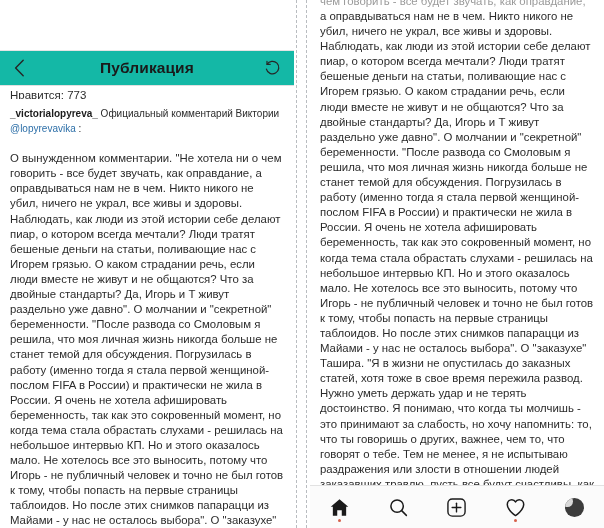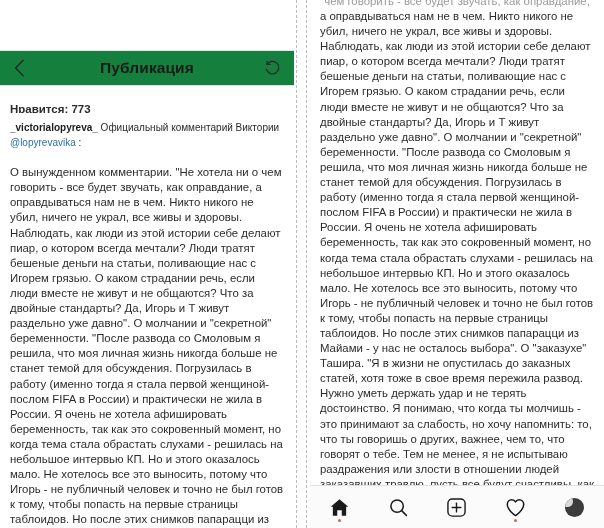--- a/index.html
+++ b/index.html
@@ -44,21 +44,21 @@
   .sep-b { left: 306px; }
 
   
   .blank-top {
     height: 50px;
     background: #ffffff;
   }
   .nav-header {
     position: relative;
     height: 34px;
-    background: #15803d;
+    background: #14b8a6;
     border-top: 1px solid #e4e4e4;
     border-bottom: 1px solid #e0e0e0;
     display: flex;
     align-items: center;
     justify-content: center;
   }
   .nav-title {
     font-size: 15.5px;
     font-weight: bold;
     color: #1a1a1a;
@@ -87,23 +87,23 @@
     justify-content: center;
   }
 
   
   .post-body {
     padding: 0 10px;
     box-sizing: border-box;
   }
   .likes {
     font-size: 11.5px;
-    font-weight: bold;
-    color: #2b2b2b;
-    margin-top: 16px;
+    font-weight: normal;
+    color: #2b2b2b;
+    margin-top: 2px;
     height: 11px;
     overflow: hidden;
     line-height: 15px;
   }
   .caption {
     margin-top: 7px;
     font-size: 10px;
     line-height: 15.1px;
     color: #2b2b2b;
     word-wrap: break-word;
@@ -128,21 +128,20 @@
   
   .clipped-line {
     height: 9px;
     overflow: hidden;
     padding: 0 10px;
     box-sizing: border-box;
     font-size: 11.4px;
     line-height: 15.1px;
     color: #9a9a9a;
     position: relative;
-    text-align: center;
   }
   .clipped-line span {
     position: relative;
     top: -6px;
   }
   .right-text {
     padding: 0 10px;
     box-sizing: border-box;
     font-size: 11.4px;
     line-height: 15.1px;

